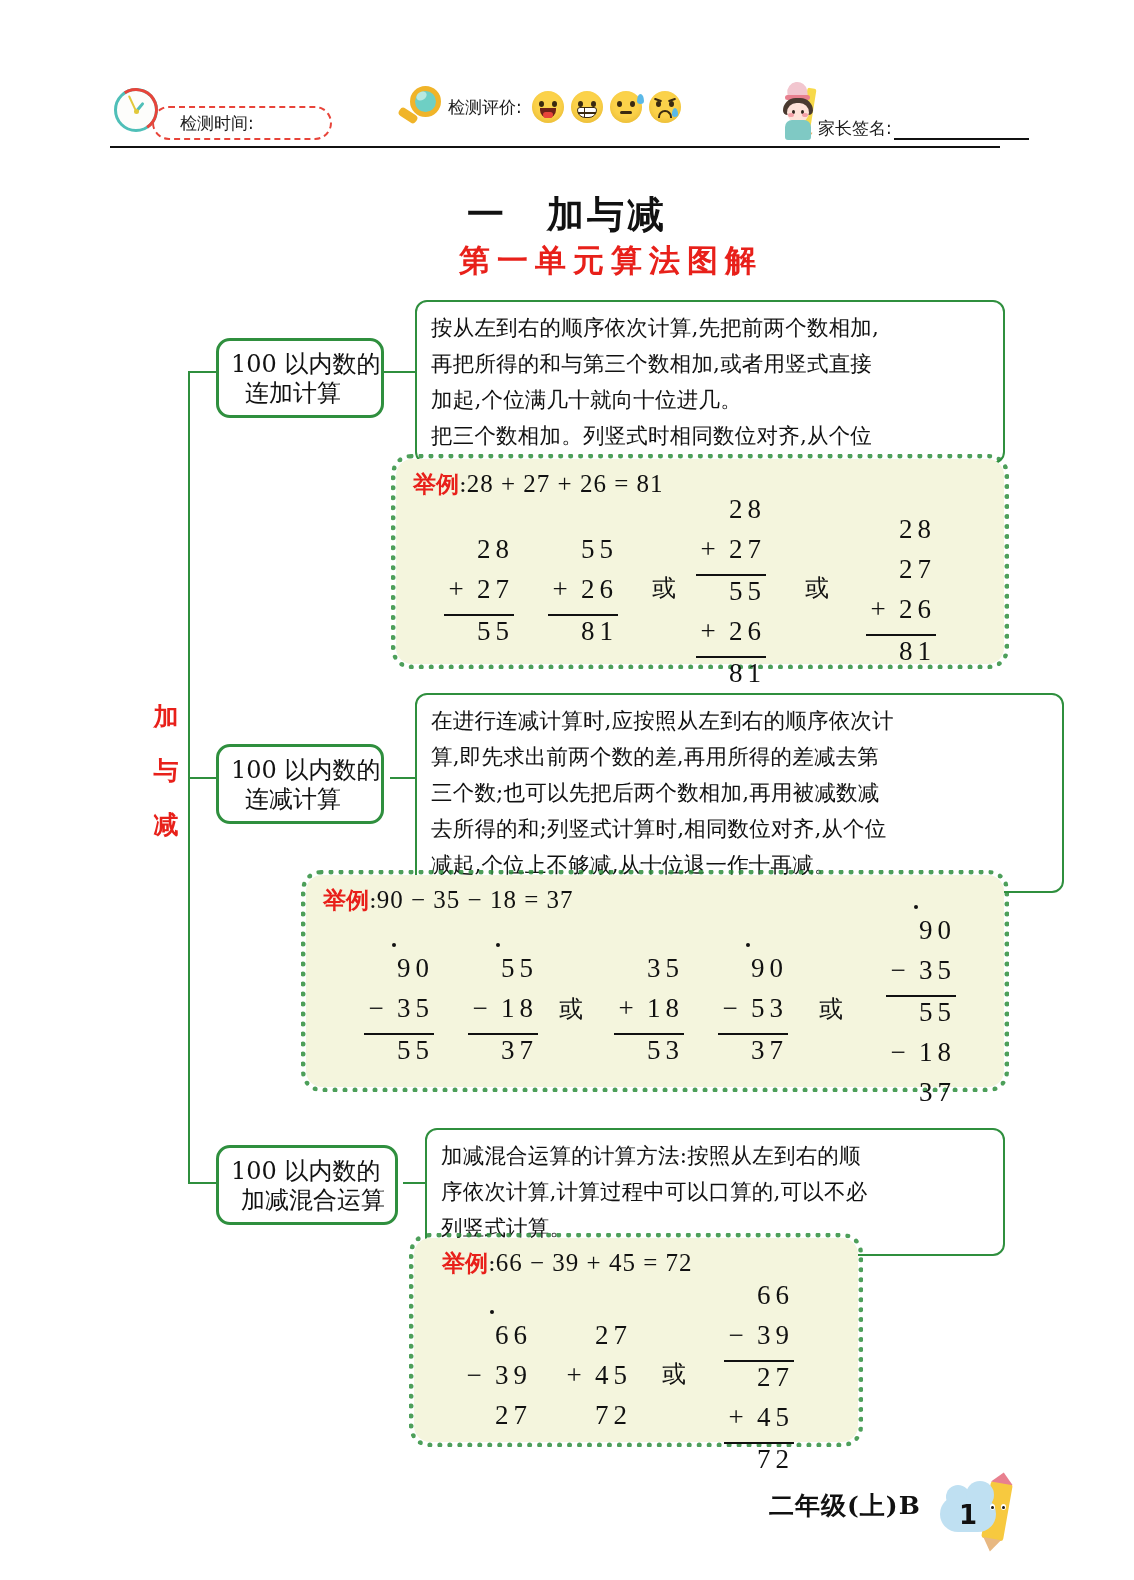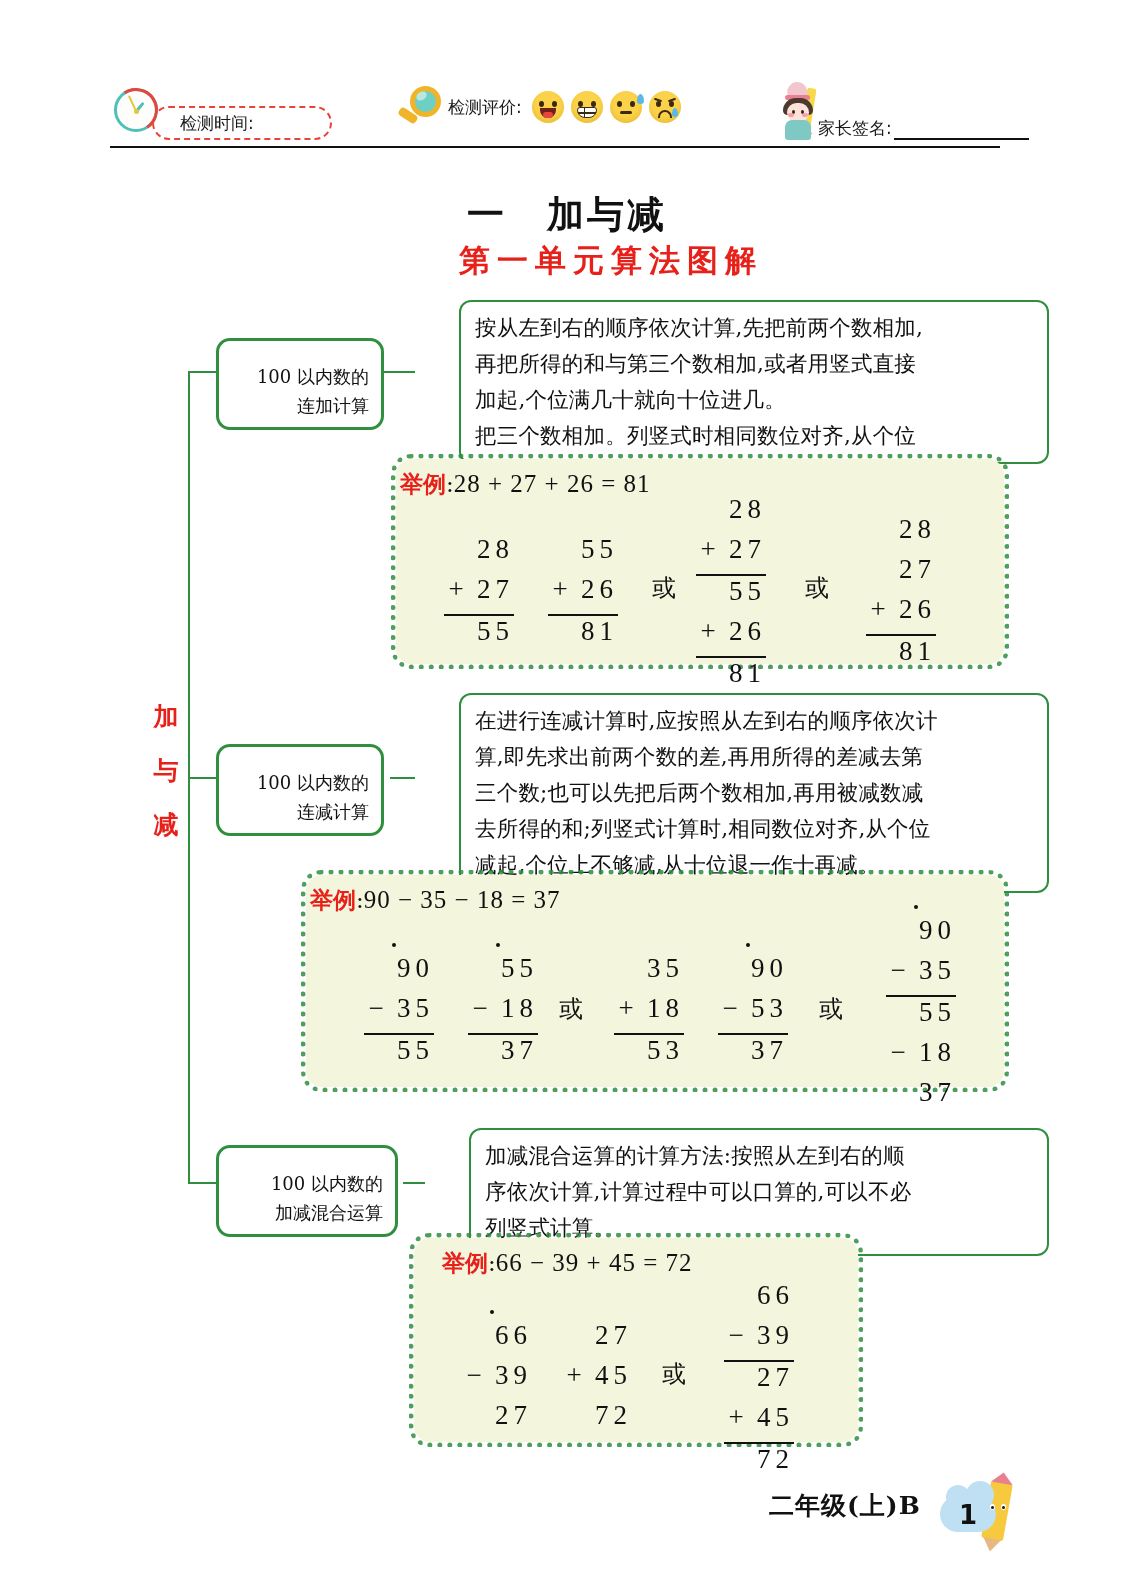--- a/index.html
+++ b/index.html
@@ -113,50 +113,48 @@
   .tree-stub { position:absolute; left:188px; width:28px; height:2px; background:#2f8f3e; }
   .tree-stub.s1 { top:371px; }
   .tree-stub.s2 { top:777px; }
   .tree-stub.s3 { top:1182px; }
   .tree-connect { position:absolute; height:2px; background:#2f8f3e; }
 
   
   .node-box {
     position:absolute;
     border:3px solid #2f8f3e; border-radius:14px; background:#fff;
-    box-sizing:border-box; padding:21px 12px 7px 12px;
-    font-family:"DejaVu Serif", serif; font-size:18px; color:#111; line-height:29px;
+    box-sizing:border-box; padding:9px 12px 7px 12px;
+    font-family:"DejaVu Serif", serif; font-size:24px; color:#111; line-height:29px;
     white-space:nowrap;
-    text-align:right;
   }
   .node-box .ln { display:block; }
   .node-box .ln.ind { padding-left:14px; }
 
   
   .desc-box {
     position:absolute;
     border:2.5px solid #2f8f3e; border-radius:12px; background:#fff;
     box-sizing:border-box; padding:8px 12px 8px 14px;
     font-family:"DejaVu Serif", serif; font-size:21.5px; color:#111; line-height:36px;
     letter-spacing:0.2px;
-    margin-left:44px;
   }
   .desc-box .ln { display:block; white-space:nowrap; }
 
   
   .ex-box {
     position:absolute; background:#f4f5dd; border-radius:16px; box-sizing:border-box;
   }
   .ex-box .beads {
     position:absolute; left:-5px; top:-5px; right:-5px; bottom:-5px;
     border:5px dotted #2f8f3e; border-radius:20px; opacity:.85;
     pointer-events:none;
   }
   .ex-title {
-    position:absolute; left:4px; top:10px; white-space:nowrap;
+    position:absolute; left:17px; top:10px; white-space:nowrap;
     font-family:"DejaVu Serif", serif; font-size:23px; color:#111;
   }
   .ex-title .ju {
     color:#e8201a; font-weight:bold; font-family:"DejaVu Sans", sans-serif; font-size:23px;
   }
   .ex-title .eq { font-family:"Liberation Serif", serif; font-size:25px; letter-spacing:1px;}
 
   
   .vcol { position:absolute; font-family:"Liberation Serif", serif; color:#111; }
   .vrow { display:flex; align-items:baseline; justify-content:flex-end; height:40px; }
@@ -388,21 +386,21 @@
         <span class="vnum">81</span>
       </div>
   </div>
 </div>
 
 <div class="node-box" style="left:216px; top:744px; width:168px;">
   <span class="ln">100 以内数的</span>
   <span class="ln ind">连减计算</span>
 </div>
 
-<div class="desc-box" style="left:415px; top:693px; width:590px;">
+<div class="desc-box" style="left:415px; top:693px; width:649px;">
   <span class="ln">在进行连减计算时,应按照从左到右的顺序依次计</span>
   <span class="ln">算,即先求出前两个数的差,再用所得的差减去第</span>
   <span class="ln">三个数;也可以先把后两个数相加,再用被减数减</span>
   <span class="ln">去所得的和;列竖式计算时,相同数位对齐,从个位</span>
   <span class="ln">减起,个位上不够减,从十位退一作十再减。</span>
 </div>
 
 <div class="ex-box" style="left:306px; top:875px; width:698px; height:212px;">
   <div class="beads"></div>
   <div class="ex-title">

